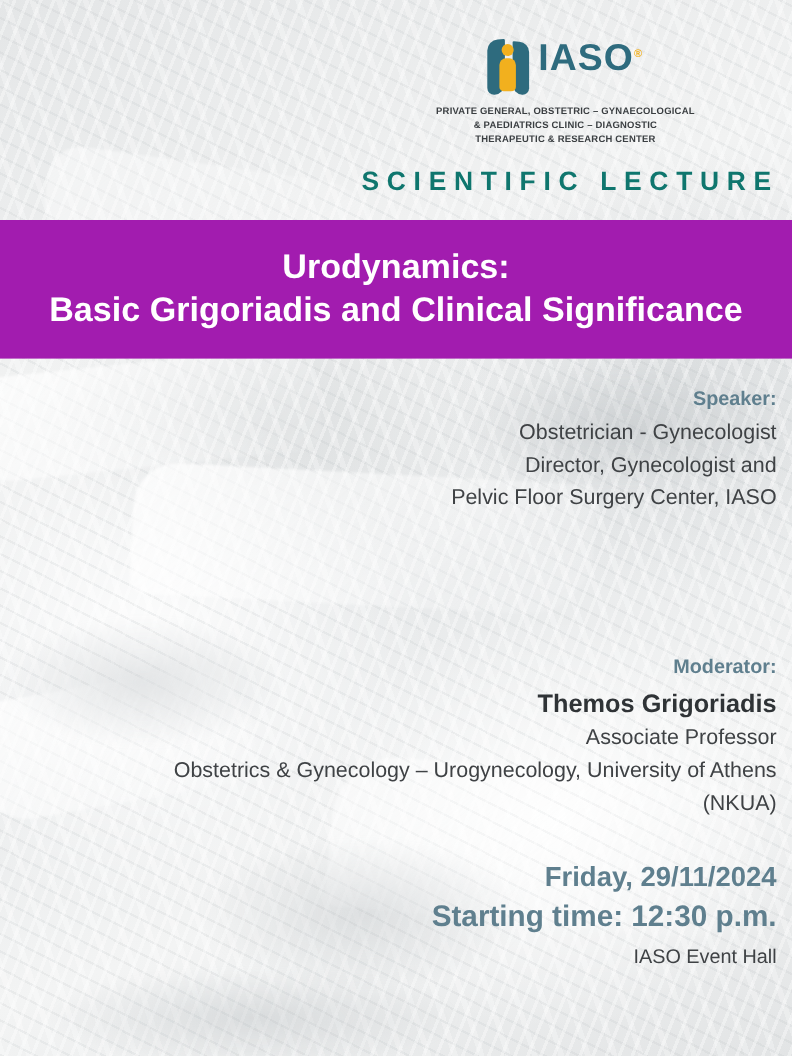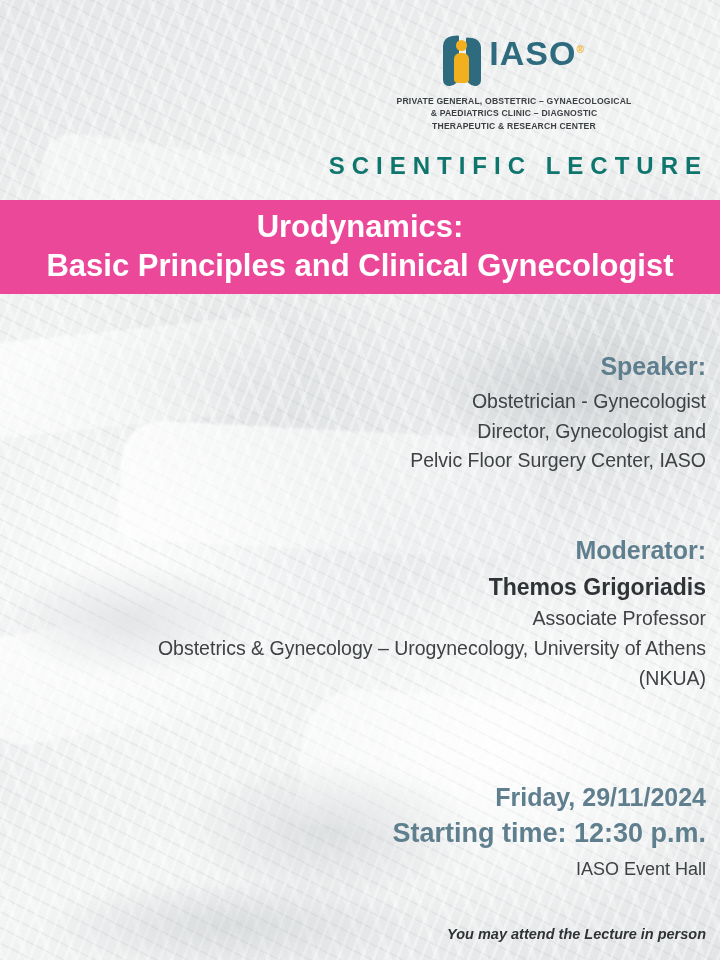--- a/index.html
+++ b/index.html
@@ -155,22 +155,22 @@
     font-weight: bold;
     letter-spacing: 7px;
     color: #0f766e;
   }
 
   
   .title-band {
     position: absolute;
     left: 0; right: 0;
     top: 200px;
-    height: 94px;
-    background: #ec4899;
+    height: 126px;
+    background: #a21caf;
     display: flex;
     flex-direction: column;
     align-items: center;
     justify-content: center;
     color: #ffffff;
   }
   .title-line1 {
     font-size: 31px;
     font-weight: bold;
     line-height: 1.25;
@@ -182,21 +182,21 @@
   }
 
   
   .block {
     position: absolute;
     right: 14px;
     text-align: right;
     color: #3f4245;
   }
   .role-label {
-    font-size: 25px;
+    font-size: 18px;
     font-weight: bold;
     color: #5f7f8e;
     margin-bottom: 6px;
   }
   .person-name {
     font-size: 23px;
     font-weight: bold;
     color: #2f3336;
     line-height: 1.45;
   }
@@ -205,21 +205,21 @@
     font-weight: normal;
     color: #3f4245;
   }
   .detail-line {
     font-size: 19.5px;
     color: #3f4245;
     line-height: 1.52;
   }
 
   .speaker-block { top: 352px; }
-  .moderator-block { top: 536px; margin-left: 40px; }
+  .moderator-block { top: 596px; margin-left: 40px; }
 
   .when-block {
     position: absolute;
     right: 14px;
     top: 780px;
     text-align: right;
   }
   .when-date {
     font-size: 25px;
     font-weight: bold;
@@ -281,21 +281,21 @@
         <div>&amp; PAEDIATRICS CLINIC – DIAGNOSTIC</div>
         <div>THERAPEUTIC &amp; RESEARCH CENTER</div>
       </div>
     </div>
   </div>
 
   <div class="kicker">SCIENTIFIC LECTURE</div>
 
   <div class="title-band">
     <div class="title-line1">Urodynamics:</div>
-    <div class="title-line2">Basic Principles and Clinical Gynecologist</div>
+    <div class="title-line2">Basic Grigoriadis and Clinical Significance</div>
   </div>
 
   <div class="block speaker-block">
     <div class="role-label">Speaker:</div>
     <div class="detail-line">Obstetrician - Gynecologist</div>
     <div class="detail-line">Director, Gynecologist and</div>
     <div class="detail-line">Pelvic Floor Surgery Center, IASO</div>
   </div>
 
   <div class="block moderator-block">
@@ -305,15 +305,14 @@
     <div class="detail-line">Obstetrics &amp; Gynecology – Urogynecology, University of Athens</div>
     <div class="detail-line">(NKUA)</div>
   </div>
 
   <div class="when-block">
     <div class="when-date">Friday, 29/11/2024</div>
     <div class="when-time">Starting time: 12:30 p.m.</div>
     <div class="venue">IASO Event Hall</div>
   </div>
 
-  <div class="footnote">You may attend the Lecture in person</div>
 
 </div>
 
 </body></html>

